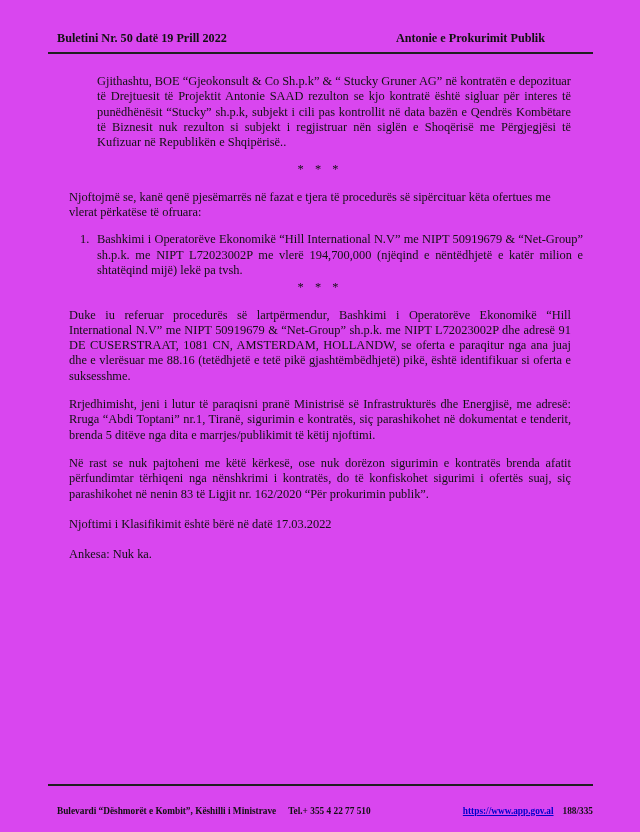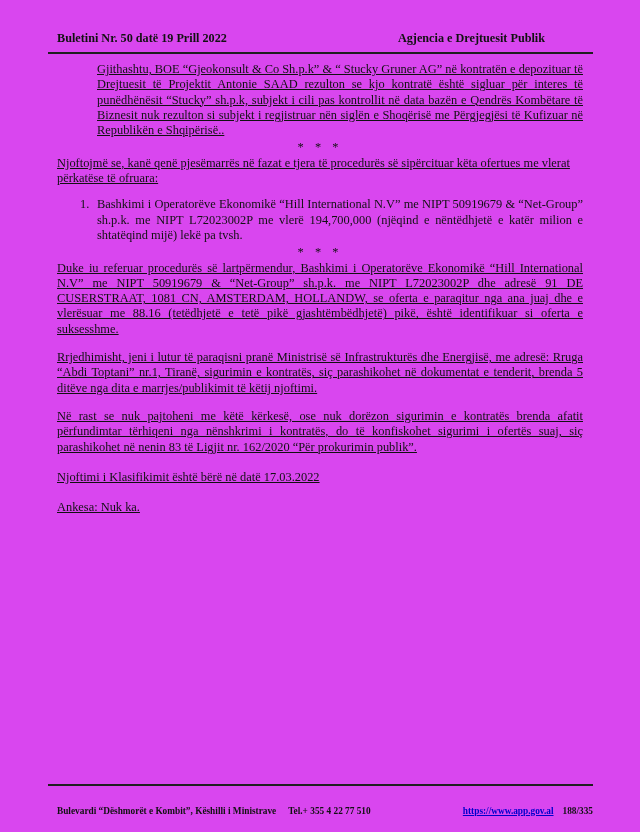--- a/index.html
+++ b/index.html
@@ -22,21 +22,21 @@
     display:flex; justify-content:space-between; align-items:baseline;
     padding-left:9px; padding-right:48px;
     font-weight:bold; font-size:12.2px; line-height:14px;
   }
 
   
   .doc-body {
     position:absolute; left:57px; right:57px; top:62px;
     font-size:12.4px; line-height:15.3px;
   }
-  .doc-body p { margin:0; text-align:justify;text-decoration:underline; }
+  .doc-body p { margin:12px; text-align:justify; }
   .para-indent { margin-left:40px !important; }
   .stars {
     text-align:center; margin:2px 0 0 0; letter-spacing:4px;
     font-size:12.4px; line-height:15.3px;
   }
   .p-mt { margin-top:13px !important; }
   .p-mt-lg { margin-top:15px !important; }
   .list-item {
     position:relative; padding-left:40px; margin-top:11px;
     text-align:justify;
@@ -61,21 +61,21 @@
   a.app-link { color:#0000cc; }
 </style>
 </head>
 <body>
 
 <div class="page">
 
   <div class="header">
     <div class="header-row">
       <span>Buletini Nr. 50 datë 19 Prill 2022</span>
-      <span>Agjencia e Drejtuesit Publik</span>
+      <span>Antonie e Prokurimit Publik</span>
     </div>
   </div>
 
   <div class="doc-body">
     <p class="para-indent">Gjithashtu, BOE “Gjeokonsult &amp; Co Sh.p.k” &amp; “ Stucky Gruner AG” në kontratën e depozituar të Drejtuesit të Projektit Antonie SAAD rezulton se kjo kontratë është sigluar për interes të punëdhënësit “Stucky” sh.p.k, subjekt i cili pas kontrollit në data bazën e Qendrës Kombëtare të Biznesit nuk rezulton si subjekt i regjistruar nën siglën e Shoqërisë me Përgjegjësi të Kufizuar në Republikën e Shqipërisë..</p>
 
     <div class="stars">* * *</div>
 
     <p class="plain">Njoftojmë se, kanë qenë pjesëmarrës në fazat e tjera të procedurës së sipërcituar këta ofertues me vlerat përkatëse të ofruara:</p>
 

